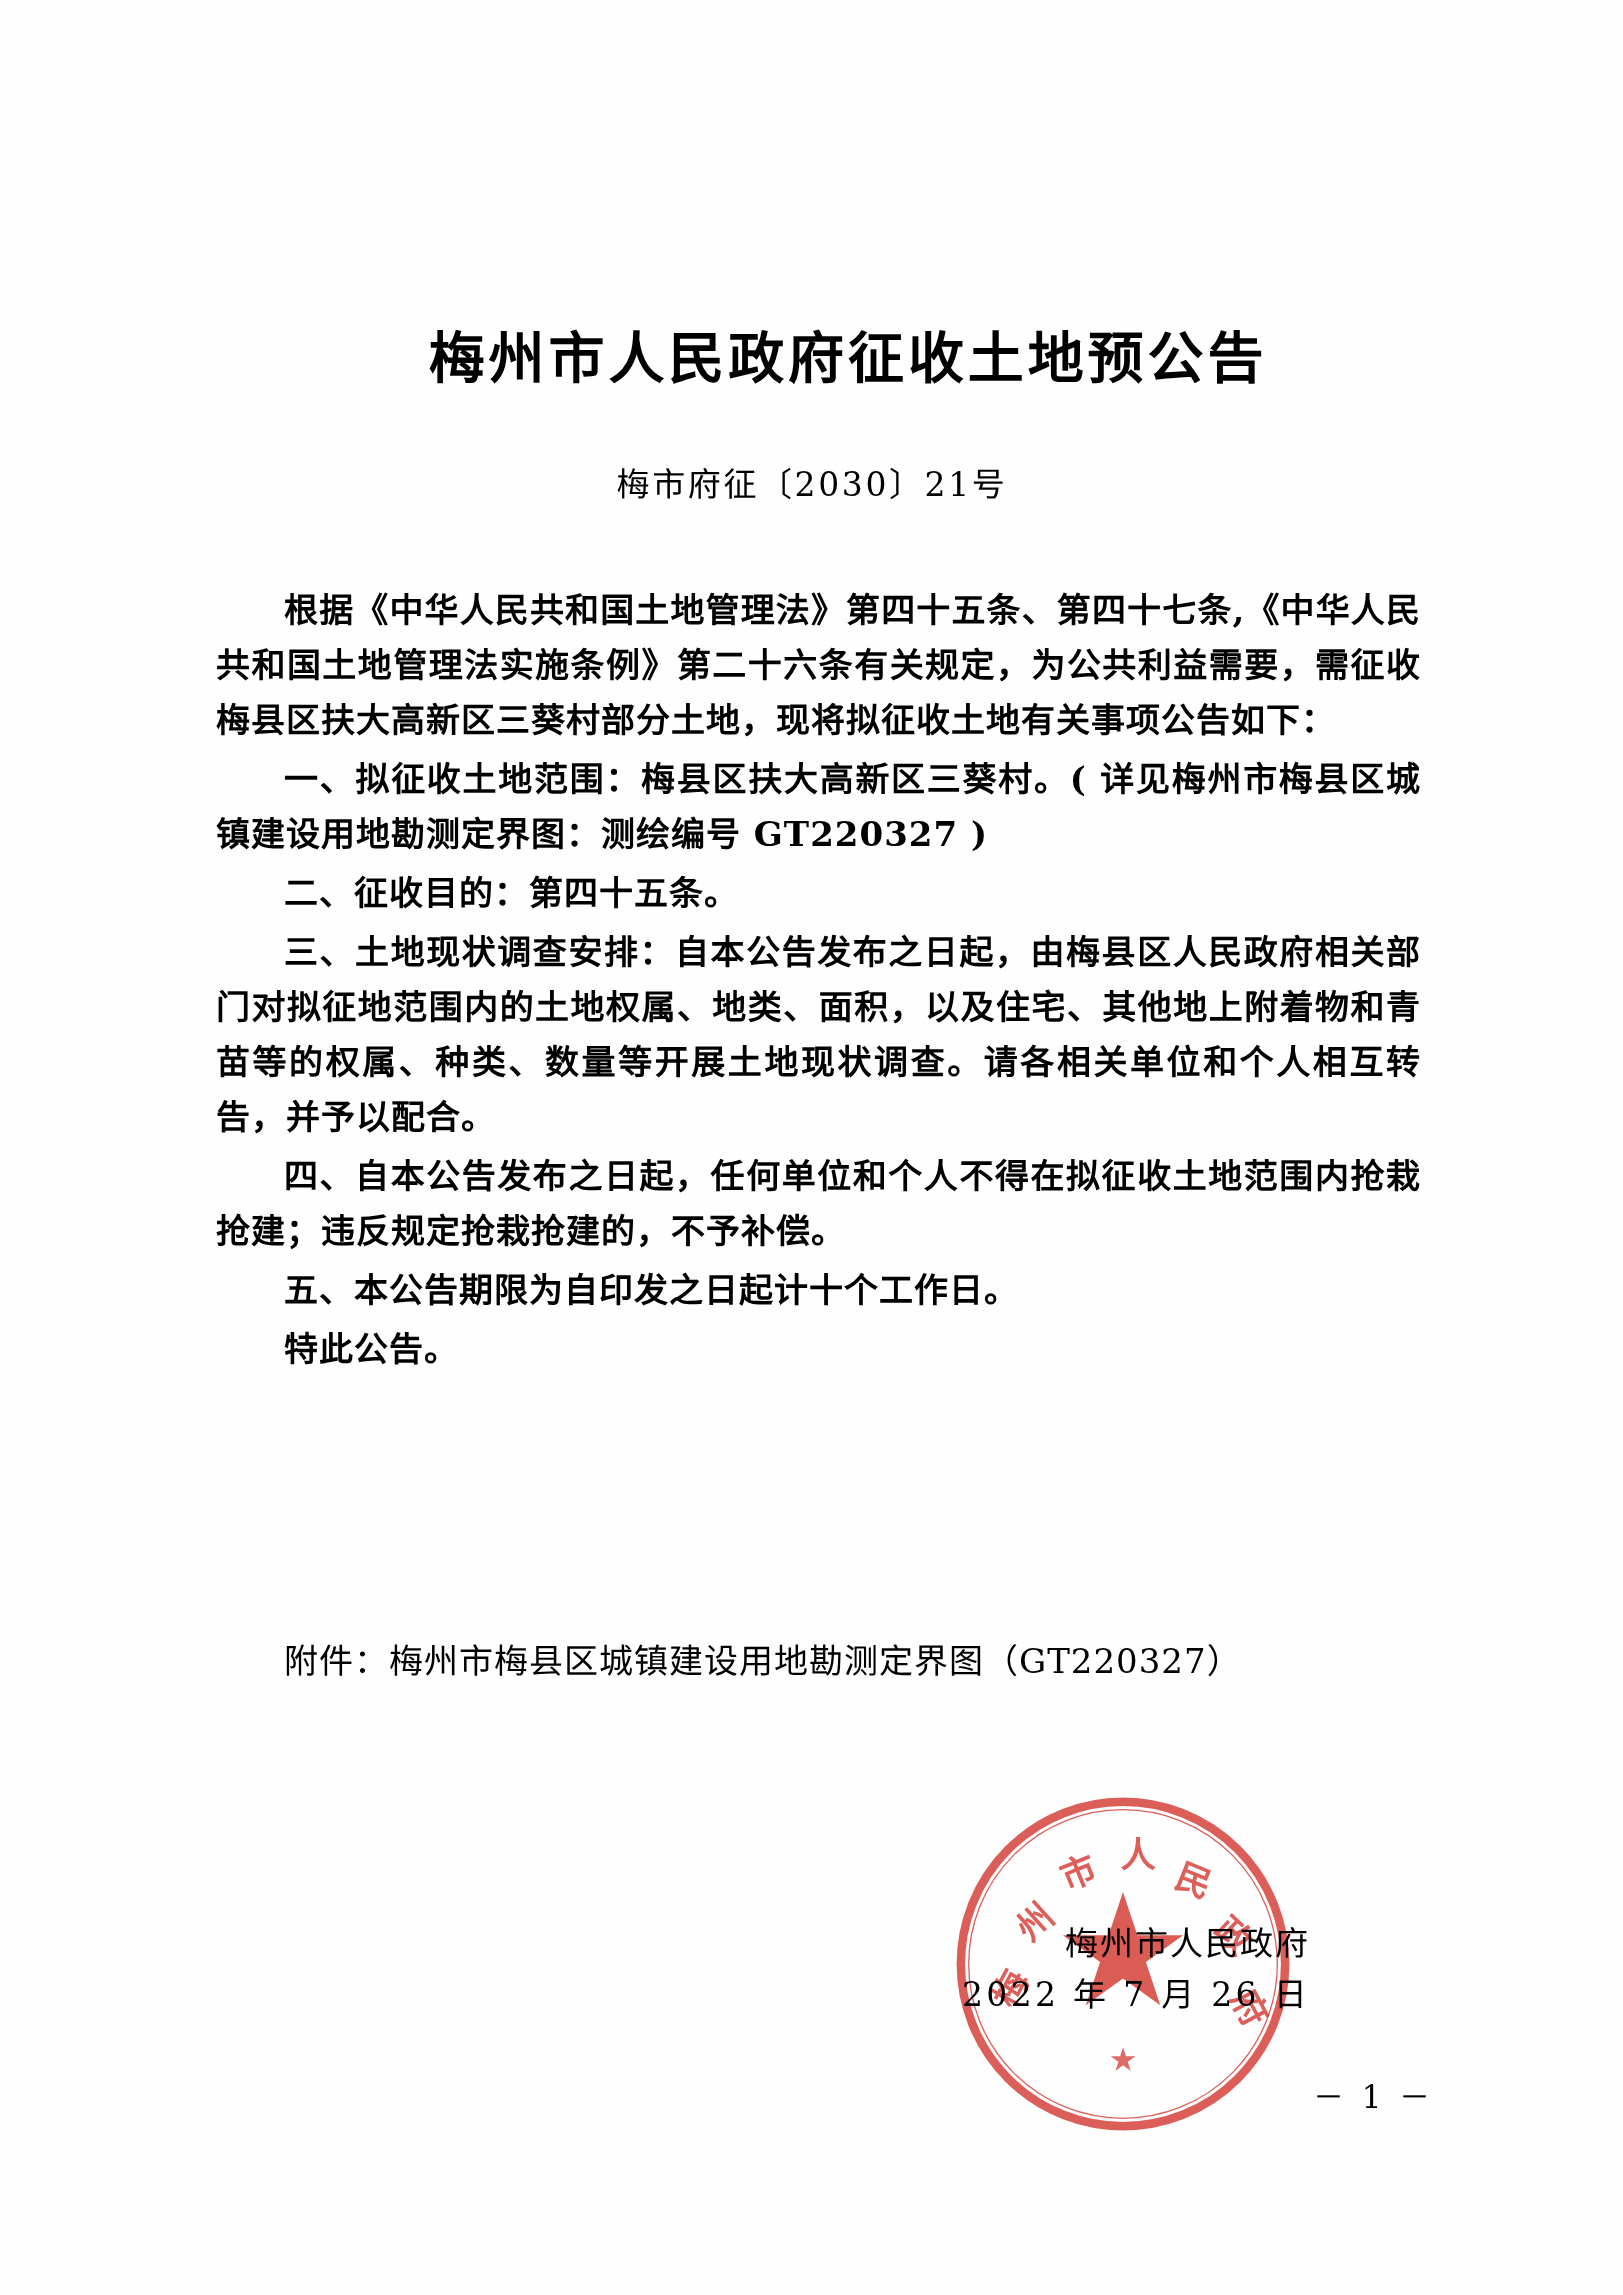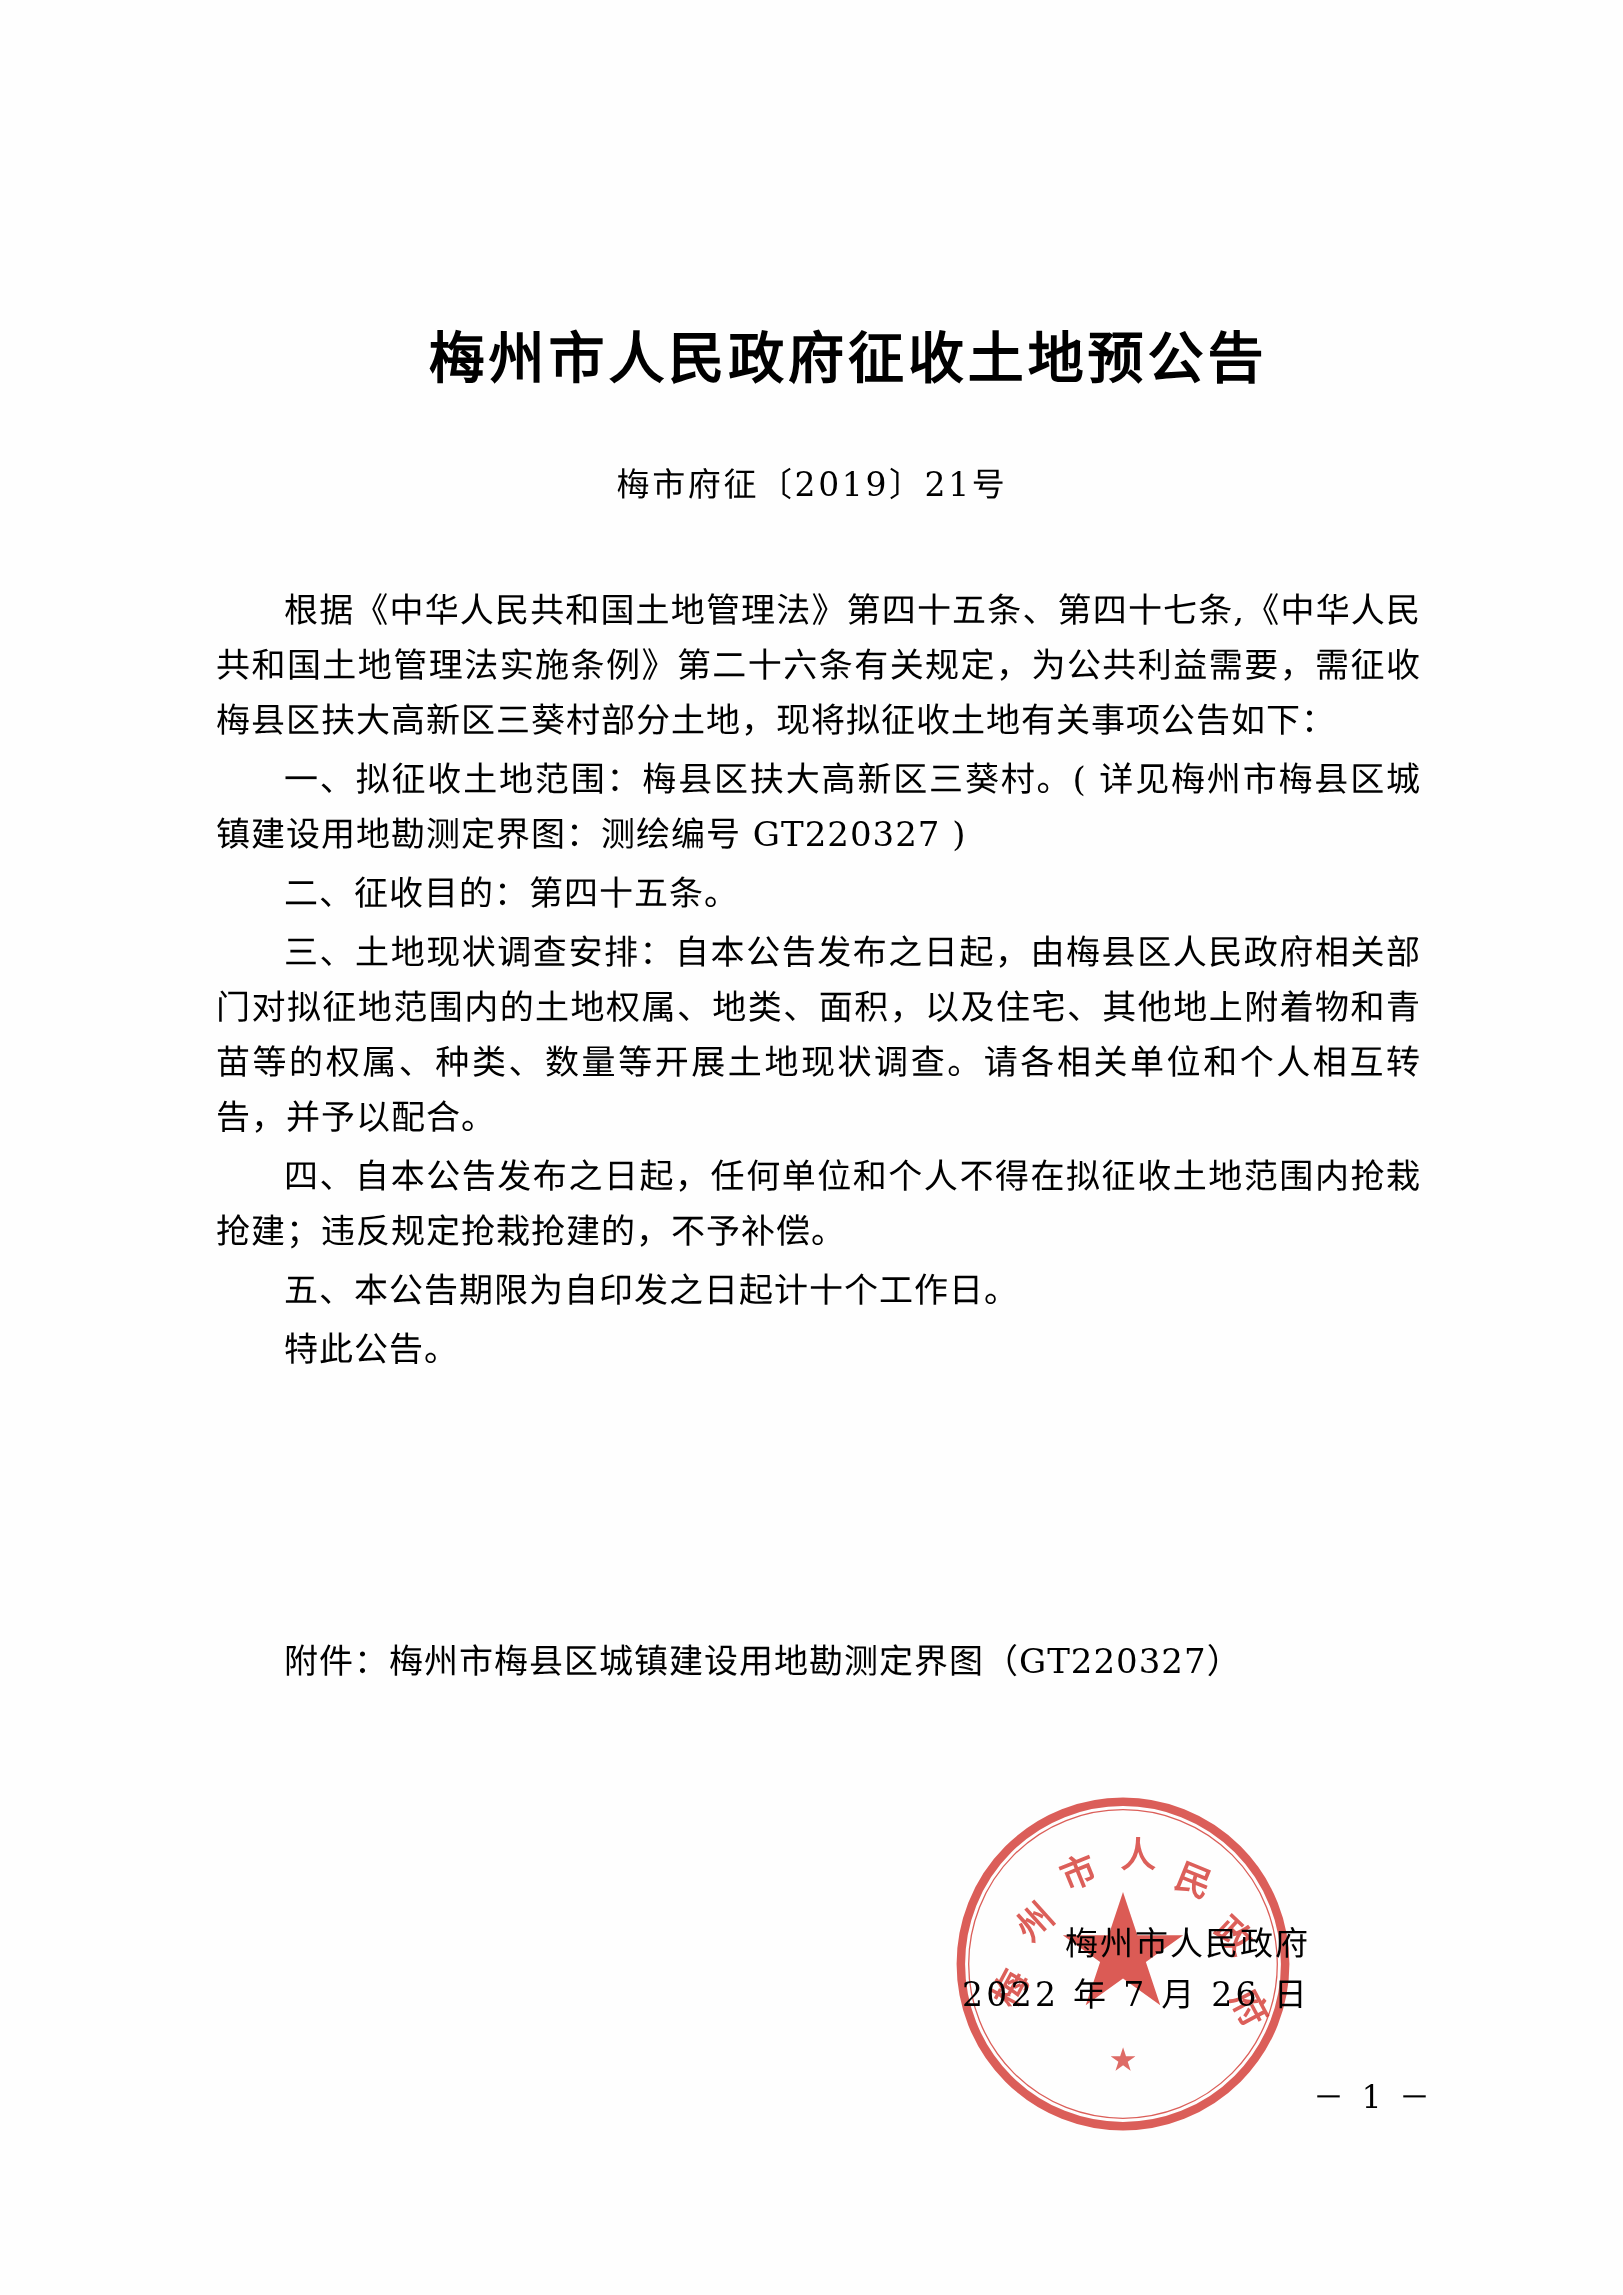--- a/index.html
+++ b/index.html
@@ -58,20 +58,21 @@
     width: 1205px;
     font-size: 34px;
     line-height: 1.62;
     letter-spacing: 1px;
     text-align: justify;
     text-justify: inter-ideograph;
   }
   .body-text p {
     margin: 0 0 3.9px 0;
     text-indent: 2em;
+    font-weight: bold;
   }
 
   
   .attachment {
     position: absolute;
     top: 1634px;
     left: 216px;
     width: 1205px;
     font-size: 34px;
     line-height: 1.6;
@@ -116,21 +117,21 @@
     letter-spacing: 3.9px;
   }
 </style>
 </head>
 <body>
 
 <div class="page">
 
   <h1 class="doc-title">梅州市人民政府征收土地预公告</h1>
 
-  <div class="doc-number">梅市府征〔2019〕21号</div>
+  <div class="doc-number">梅市府征〔2030〕21号</div>
 
   <div class="body-text">
     <p>根据《中华人民共和国土地管理法》第四十五条、第四十七条,《中华人民共和国土地管理法实施条例》第二十六条有关规定，为公共利益需要，需征收梅县区扶大高新区三葵村部分土地，现将拟征收土地有关事项公告如下：</p>
     <p>一、拟征收土地范围：梅县区扶大高新区三葵村。( 详见梅州市梅县区城镇建设用地勘测定界图：测绘编号 GT220327 )</p>
     <p>二、征收目的：第四十五条。</p>
     <p>三、土地现状调查安排：自本公告发布之日起，由梅县区人民政府相关部门对拟征地范围内的土地权属、地类、面积，以及住宅、其他地上附着物和青苗等的权属、种类、数量等开展土地现状调查。请各相关单位和个人相互转告，并予以配合。</p>
     <p>四、自本公告发布之日起，任何单位和个人不得在拟征收土地范围内抢栽抢建；违反规定抢栽抢建的，不予补偿。</p>
     <p>五、本公告期限为自印发之日起计十个工作日。</p>
     <p>特此公告。</p>
   </div>

